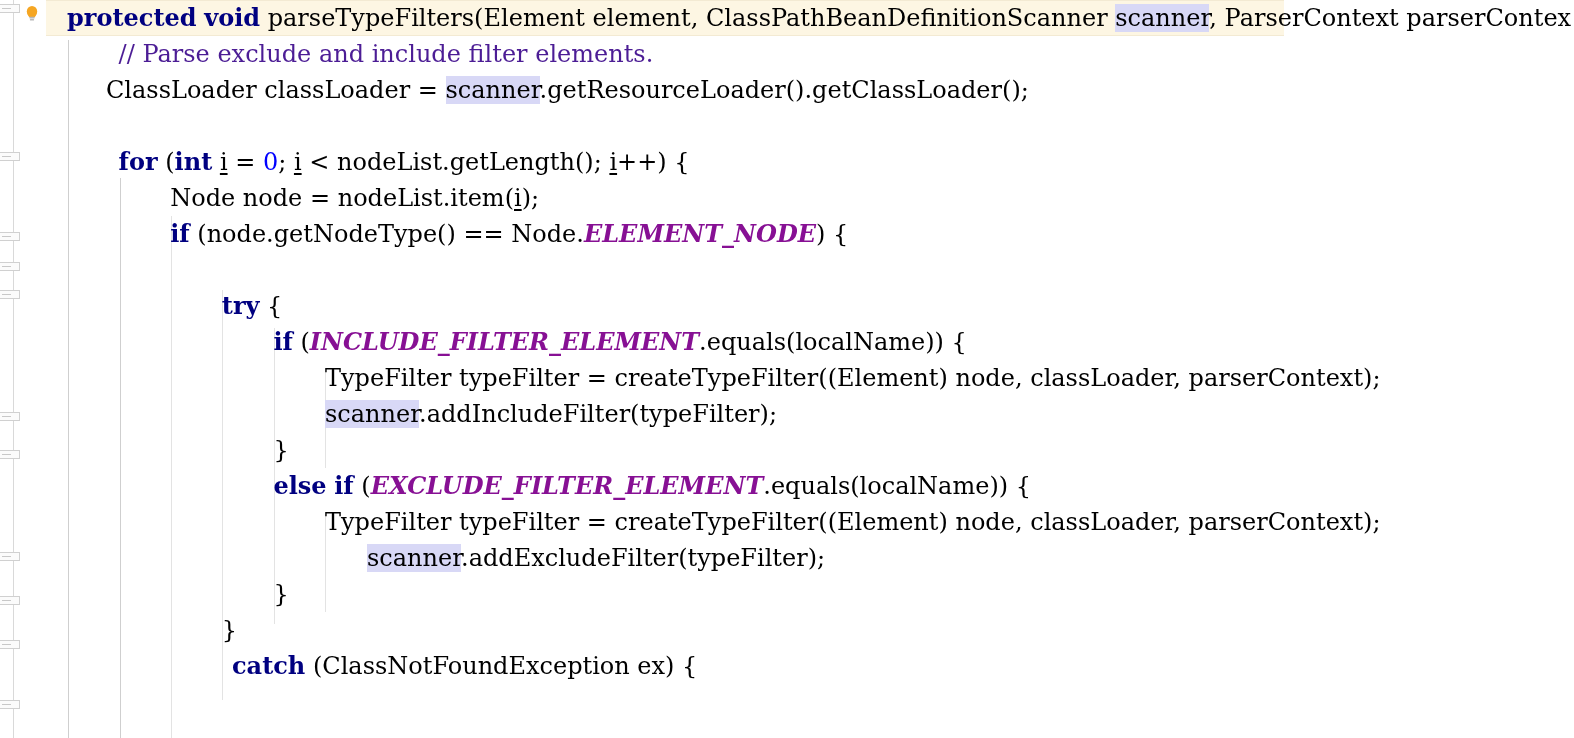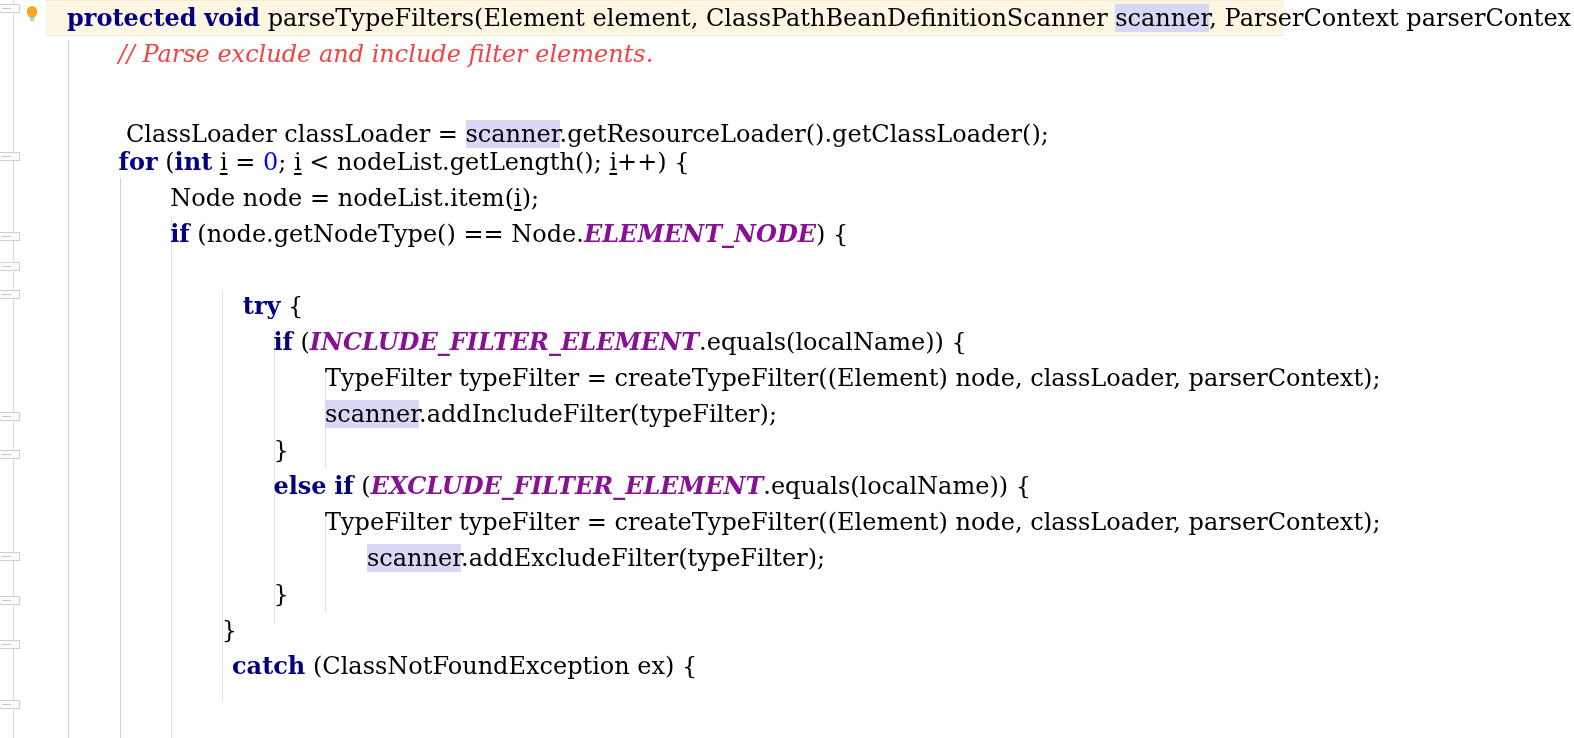--- a/index.html
+++ b/index.html
@@ -96,21 +96,21 @@
   }
 
   .line.caret-line {
     background: #fdf6e3;
     box-shadow: inset 0 -1px 0 #f3ead3, inset 0 1px 0 #f3ead3;
   }
 
   
   .kw       { color: #000080; font-weight: bold; }
   .num      { color: #0000ff; }
-  .cmt      { color: #ef4444; font-style: italic; }
+  .cmt      { color: #4c1d95; }
   .sfield   { color: #871094; font-style: italic; font-weight: bold; }
   .localvar { text-decoration: underline; text-decoration-color: #000000; text-underline-offset: 3px; }
   .hl       { background: #d8d8f6; }
 
   
   .indent-guide {
     position: absolute;
     width: 1px;
     background: #e3e3e3;
     z-index: 1;
@@ -130,25 +130,25 @@
       <div class="indent-guide" style="left: 171px; top: 216px; height: 522px;"></div>
       <div class="indent-guide" style="left: 222px; top: 290px; height: 410px;"></div>
       <div class="indent-guide" style="left: 274px; top: 328px; height: 296px;"></div>
       <div class="indent-guide" style="left: 325px; top: 368px; height: 100px;"></div>
       <div class="indent-guide" style="left: 325px; top: 512px; height: 100px;"></div>
     </div>
 
   <div class="code" id="code-lines">
       <div class="line caret-line" style="top: 0px;"><span class="txt" style="left: 67px;"><span class="kw">protected</span><span> </span><span class="kw">void</span><span> parseTypeFilters(Element element, ClassPathBeanDefinitionScanner </span><span class="hl">scanner</span><span>, ParserContext parserContex</span></span></div>
       <div class="line" style="top: 36px;"><span class="txt" style="left: 118.6px;"><span class="cmt">// Parse exclude and include filter elements.</span></span></div>
-      <div class="line" style="top: 72px;"><span class="txt" style="left: 126px; margin-top: 44px;"><span>ClassLoader classLoader = </span><span class="hl">scanner</span><span>.getResourceLoader().getClassLoader();</span></span></div>
+      <div class="line" style="top: 72px;"><span class="txt" style="left: 106px;"><span>ClassLoader classLoader = </span><span class="hl">scanner</span><span>.getResourceLoader().getClassLoader();</span></span></div>
       <div class="line" style="top: 144px;"><span class="txt" style="left: 118.6px;"><span class="kw">for</span><span> (</span><span class="kw">int</span><span> </span><span class="localvar">i</span><span> = </span><span class="num">0</span><span>; </span><span class="localvar">i</span><span> &lt; nodeList.getLength(); </span><span class="localvar">i</span><span>++) {</span></span></div>
       <div class="line" style="top: 180px;"><span class="txt" style="left: 170.2px;"><span>Node node = nodeList.item(</span><span class="localvar">i</span><span>);</span></span></div>
       <div class="line" style="top: 216px;"><span class="txt" style="left: 170.2px;"><span class="kw">if</span><span> (node.getNodeType() == Node.</span><span class="sfield">ELEMENT_NODE</span><span>) {</span></span></div>
-      <div class="line" style="top: 288px;"><span class="txt" style="left: 221.8px; padding-left: 21px;"><span class="kw">try</span><span> {</span></span></div>
+      <div class="line" style="top: 288px;"><span class="txt" style="left: 221.8px;"><span class="kw">try</span><span> {</span></span></div>
       <div class="line" style="top: 324px;"><span class="txt" style="left: 273.4px;"><span class="kw">if</span><span> (</span><span class="sfield">INCLUDE_FILTER_ELEMENT</span><span>.equals(localName)) {</span></span></div>
       <div class="line" style="top: 360px;"><span class="txt" style="left: 325px;"><span>TypeFilter typeFilter = createTypeFilter((Element) node, classLoader, parserContext);</span></span></div>
       <div class="line" style="top: 396px;"><span class="txt" style="left: 325px;"><span class="hl">scanner</span><span>.addIncludeFilter(typeFilter);</span></span></div>
       <div class="line" style="top: 432px;"><span class="txt" style="left: 273.4px;"><span>}</span></span></div>
       <div class="line" style="top: 468px;"><span class="txt" style="left: 273.4px;"><span class="kw">else</span><span> </span><span class="kw">if</span><span> (</span><span class="sfield">EXCLUDE_FILTER_ELEMENT</span><span>.equals(localName)) {</span></span></div>
       <div class="line" style="top: 504px;"><span class="txt" style="left: 325px;"><span>TypeFilter typeFilter = createTypeFilter((Element) node, classLoader, parserContext);</span></span></div>
       <div class="line" style="top: 540px; margin-left: 42px;"><span class="txt" style="left: 325px;"><span class="hl">scanner</span><span>.addExcludeFilter(typeFilter);</span></span></div>
       <div class="line" style="top: 576px;"><span class="txt" style="left: 273.4px;"><span>}</span></span></div>
       <div class="line" style="top: 612px;"><span class="txt" style="left: 221.8px;"><span>}</span></span></div>
       <div class="line" style="top: 648px;"><span class="txt" style="left: 232px;"><span class="kw">catch</span><span> (ClassNotFoundException ex) {</span></span></div>

